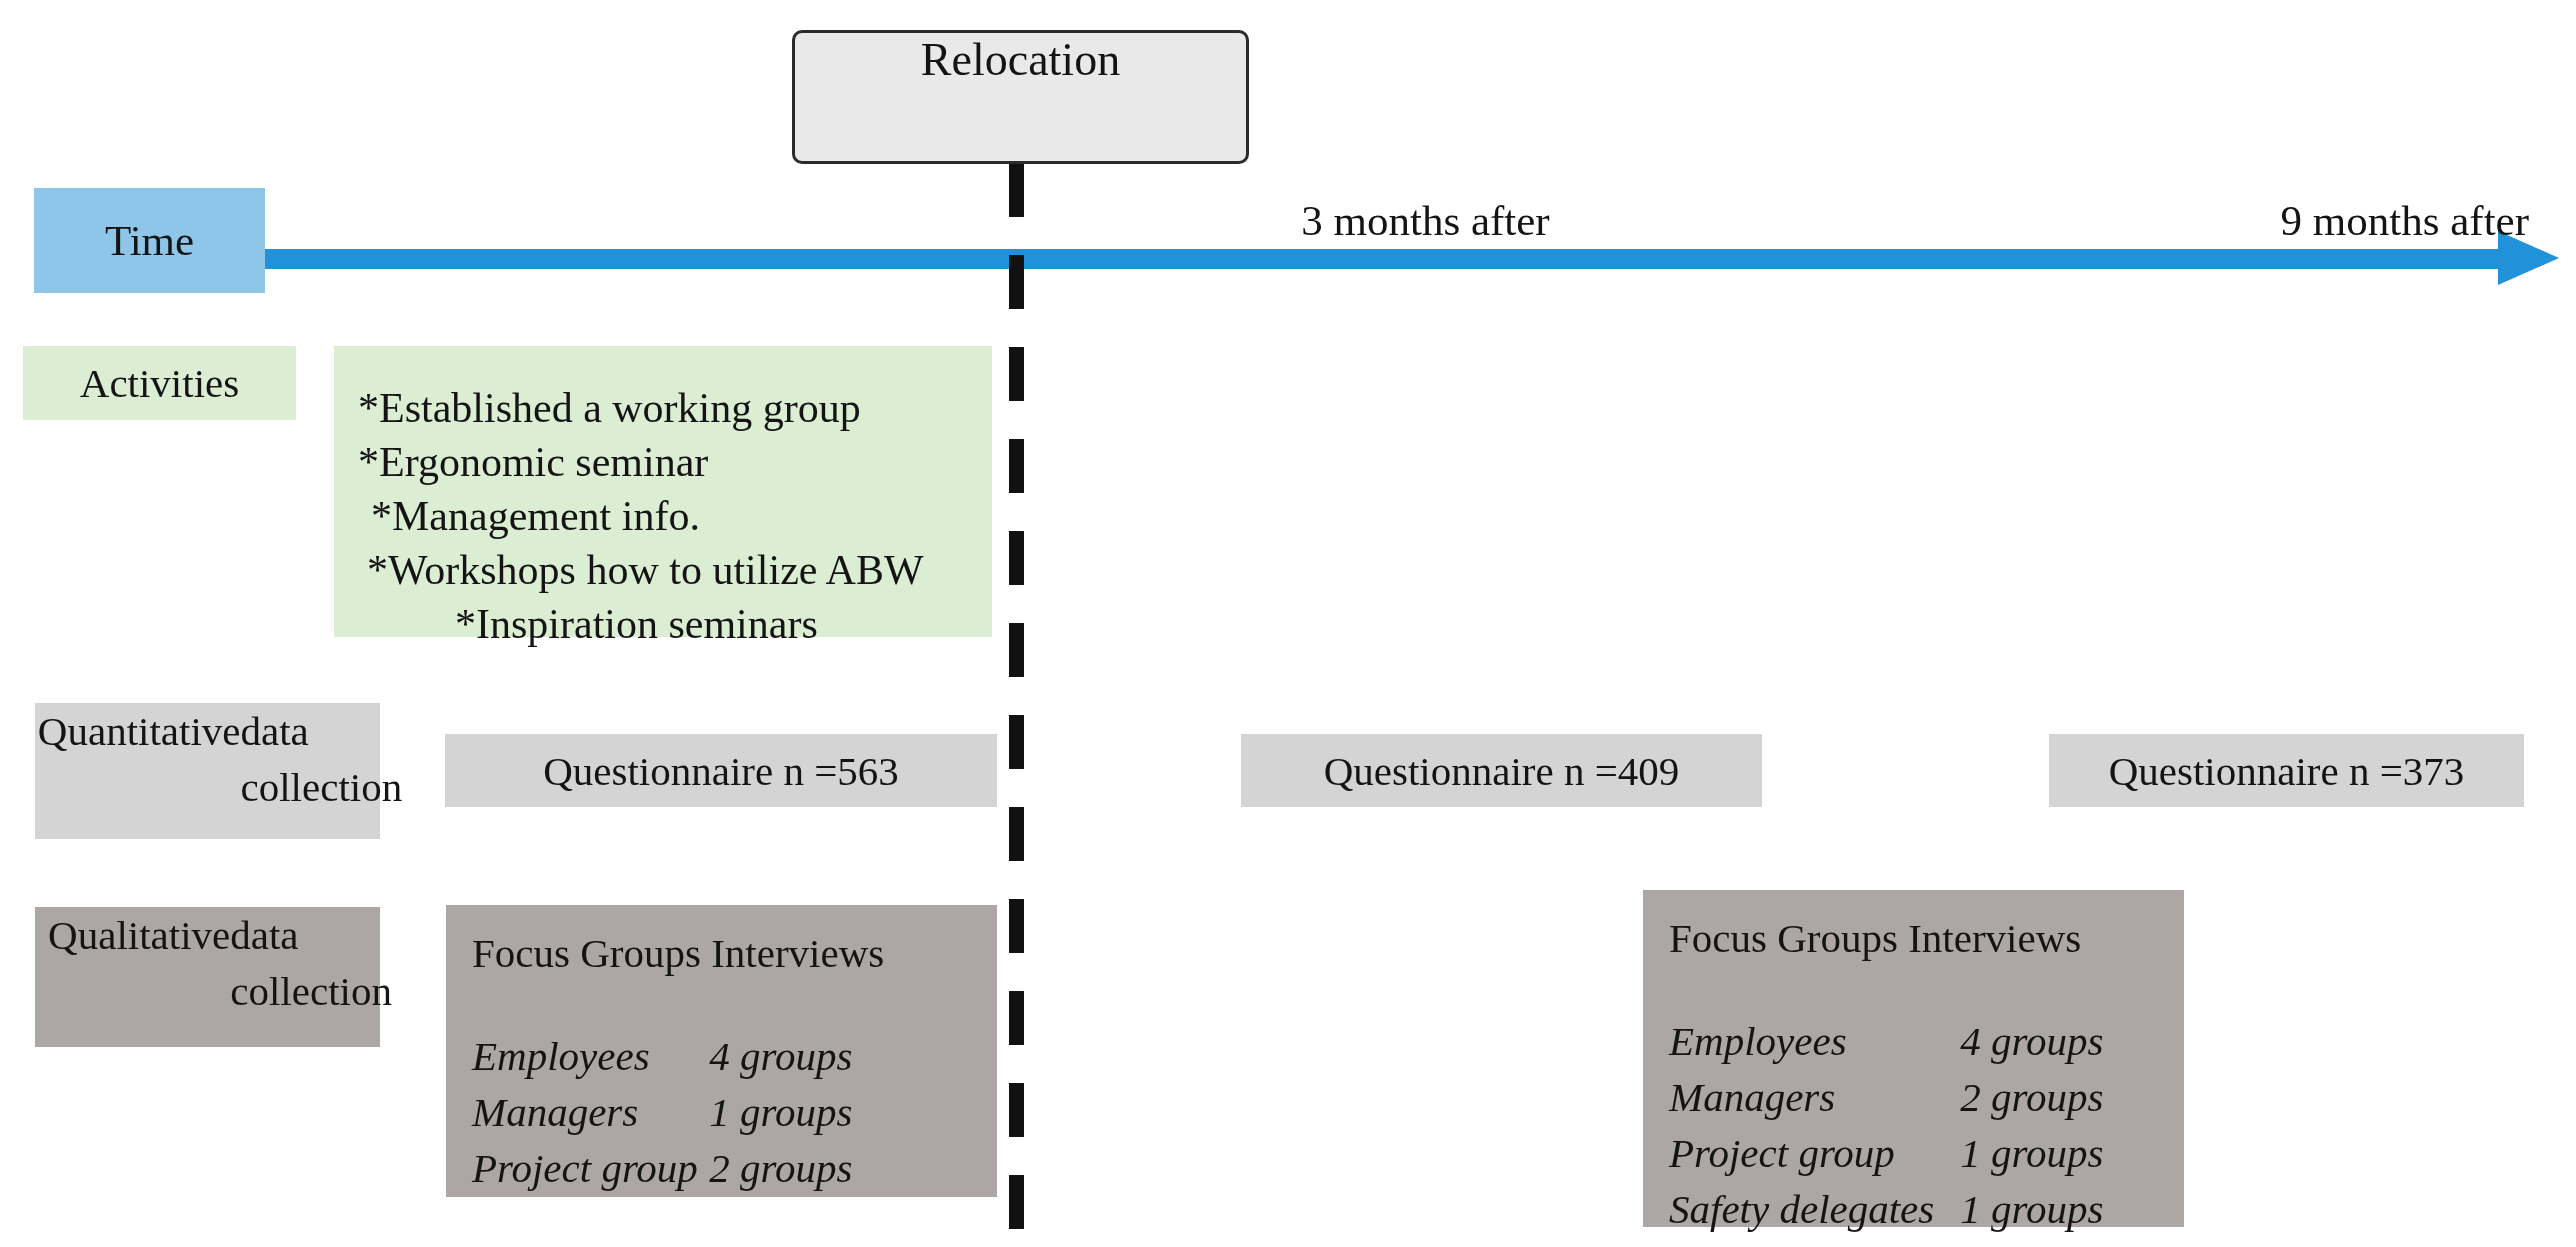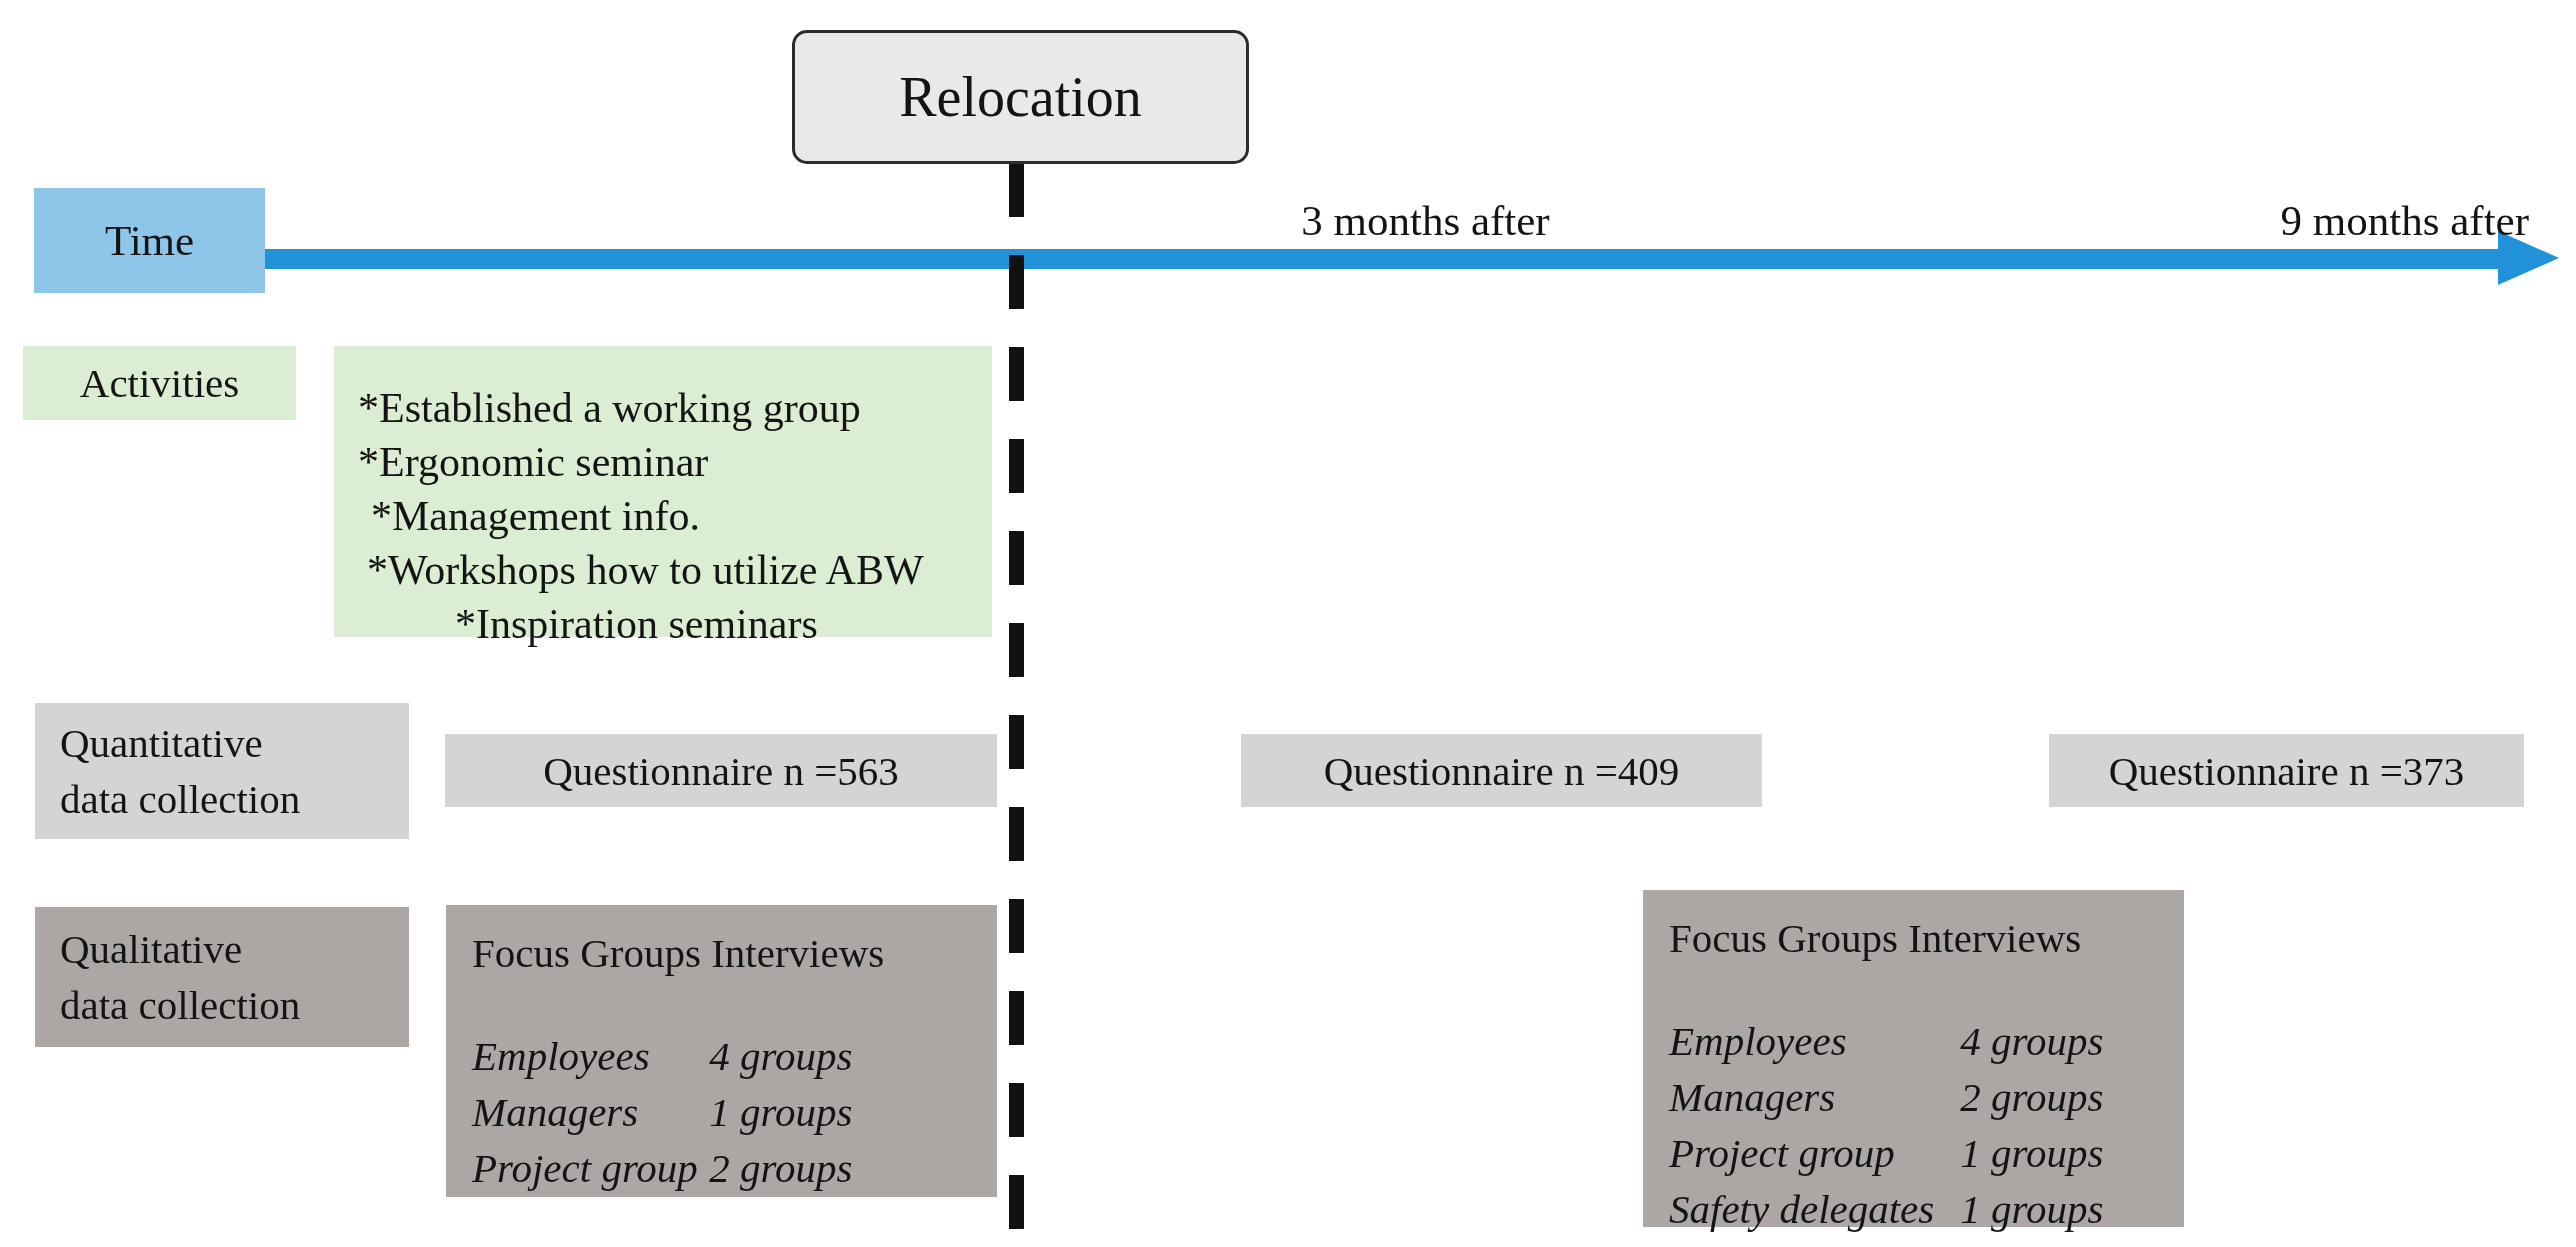--- a/index.html
+++ b/index.html
@@ -7,23 +7,23 @@
     width:2576px;height:1248px;position:relative;background:#ffffff;
     font-family:"Liberation Serif","DejaVu Serif",serif;color:#141414;
     overflow:hidden;
   }
   .stage{position:absolute;inset:0;}
 
   
   .relocation-box{
     position:absolute;left:792px;top:30px;width:451px;height:128px;
     background:var(--relocation-fill,#E9E9E9);
-    border:3.4px solid #2b2b2b;border-radius:15px;
-    display:flex;align-items:center;justify-content:center;
-    font-size:56px;z-index:6;
+    border:3.4px solid #2b2b2b;border-radius:10px;
+    display:flex;align-items:flex-start;justify-content:center;
+    font-size:46px;z-index:6;
   }
   .dash-line{
     position:absolute;left:1009px;top:163px;width:15px;height:1071px;
     background:repeating-linear-gradient(to bottom,
       var(--dash-black,#111111) 0px,var(--dash-black,#111111) 54px,
       transparent 54px,transparent 92px);
     z-index:5;
   }
 
   
@@ -60,23 +60,23 @@
   }
   .act-box .line{white-space:nowrap;}
   .act-box .i0{padding-left:24px;}
   .act-box .i1{padding-left:24px;}
   .act-box .i2{padding-left:37px;}
   .act-box .i3{padding-left:33px;}
   .act-box .i4{padding-left:121px;}
 
   
   .label-2line{
-    position:absolute;left:35px;width:374px;box-sizing:border-box;
+    position:absolute;left:35px;width:345px;box-sizing:border-box;
     padding-left:25px;font-size:41px;line-height:56px;
-    display:flex;flex-direction:column;justify-content:center;
+    display:flex;justify-content:center;
   }
   .quant-label{top:703px;height:136px;background:var(--quantitative-gray,#D4D4D4);}
   .qual-label{top:907px;height:140px;background:var(--qualitative-gray,#ACA6A4);}
   .qbox{
     position:absolute;top:734px;height:73px;
     background:var(--quantitative-gray,#D4D4D4);
     display:flex;align-items:center;justify-content:center;
     font-size:41px;white-space:nowrap;
   }
   .qbox.q0{left:445px;width:552px;}

